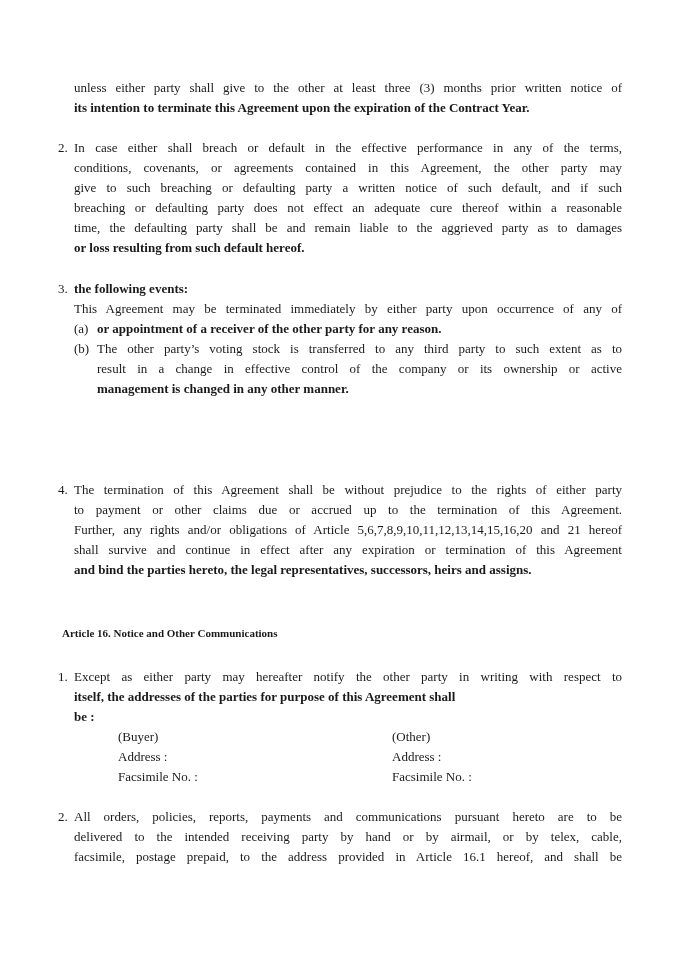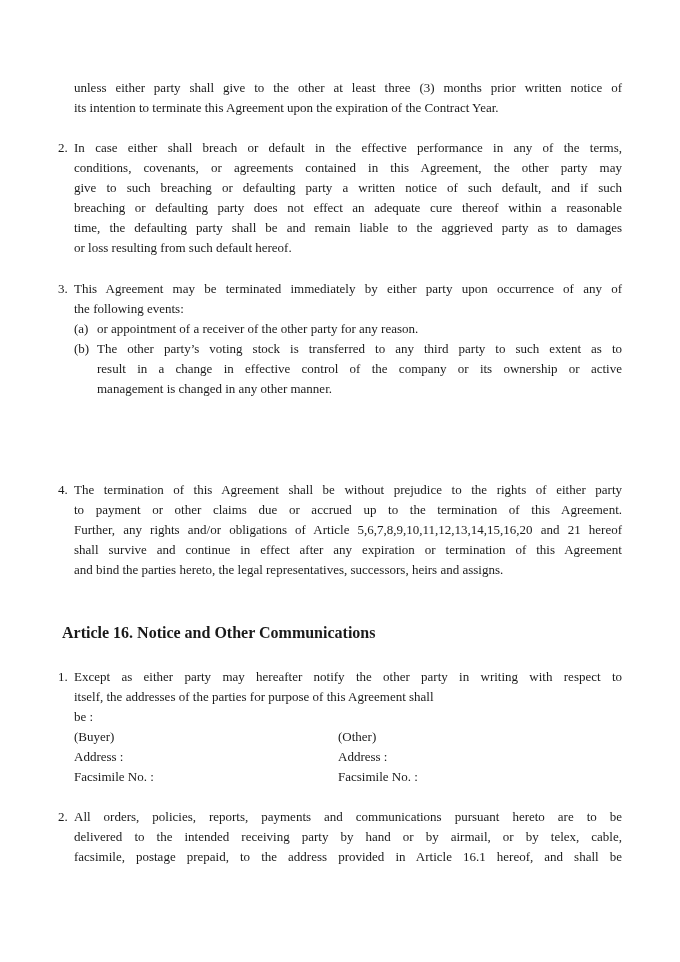--- a/index.html
+++ b/index.html
@@ -4,31 +4,31 @@
 <style>
   html, body { margin: 0; padding: 0; background: #ffffff; }
   body { width: 680px; height: 962px; position: relative; overflow: hidden; }
   .page {
     position: absolute; left: 0; top: 0; width: 680px; height: 962px;
     font-family: "Liberation Serif", "DejaVu Serif", serif;
     font-size: 13px; color: #1a1a1a; line-height: 20px;
   }
   .block { position: absolute; left: 58px; width: 564px; }
   .line { display: block; height: 20px; white-space: nowrap; text-align: justify; text-align-last: justify; }
-  .line.last { text-align-last: left; }
+  .line.last { text-align-last: left; font-weight: bold; }
   .item { position: relative; padding-left: 16px; }
   .num { position: absolute; left: 0; top: 0; }
   .sub { position: relative; padding-left: 23px; }
   .subnum { position: absolute; left: 0; top: 0; }
   .heading {
     position: absolute; left: 62px; top: 623px;
-    font-weight: bold; font-size: 16px; line-height: 20px; white-space: nowrap;
+    font-weight: bold; font-size: 11px; line-height: 20px; white-space: nowrap;
   }
   .cols { display: flex; }
-  .col { width: 264px; }
+  .col { width: 264px; margin-left: 44px; }
   .col p { margin: 0; height: 20px; white-space: nowrap; }
 </style>
 </head>
 <body>
 
 <div class="page">
 
   <div class="block" style="top:78px;">
     <div class="item">
       <span class="line">unless either party shall give to the other at least three (3) months prior written notice of</span>
@@ -44,22 +44,22 @@
       <span class="line">give to such breaching or defaulting party a written notice of such default, and if such</span>
       <span class="line">breaching or defaulting party does not effect an adequate cure thereof within a reasonable</span>
       <span class="line">time, the defaulting party shall be and remain liable to the aggrieved party as to damages</span>
       <span class="line last">or loss resulting from such default hereof.</span>
     </div>
   </div>
 
   <div class="block" style="top:279px;">
     <div class="item">
       <span class="num">3.</span>
+      <span class="line last">the following events:</span>
       <span class="line">This Agreement may be terminated immediately by either party upon occurrence of any of</span>
-      <span class="line last">the following events:</span>
       <div class="sub">
         <span class="subnum">(a)</span>
         <span class="line last">or appointment of a receiver of the other party for any reason.</span>
       </div>
       <div class="sub">
         <span class="subnum">(b)</span>
         <span class="line">The other party’s voting stock is transferred to any third party to such extent as to</span>
         <span class="line">result in a change in effective control of the company or its ownership or active</span>
         <span class="line last">management is changed in any other manner.</span>
       </div>

